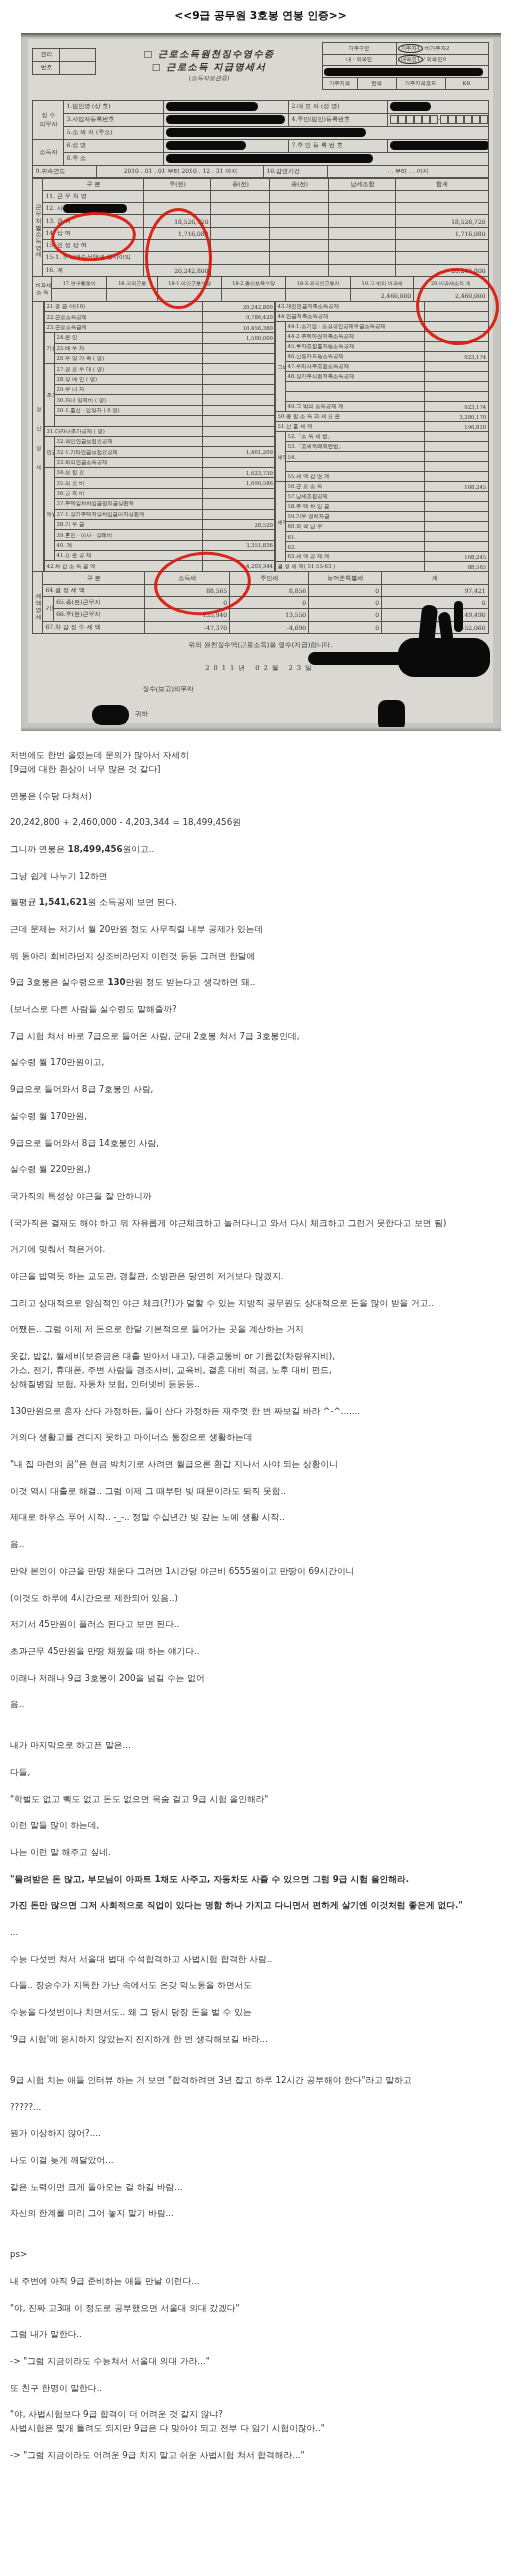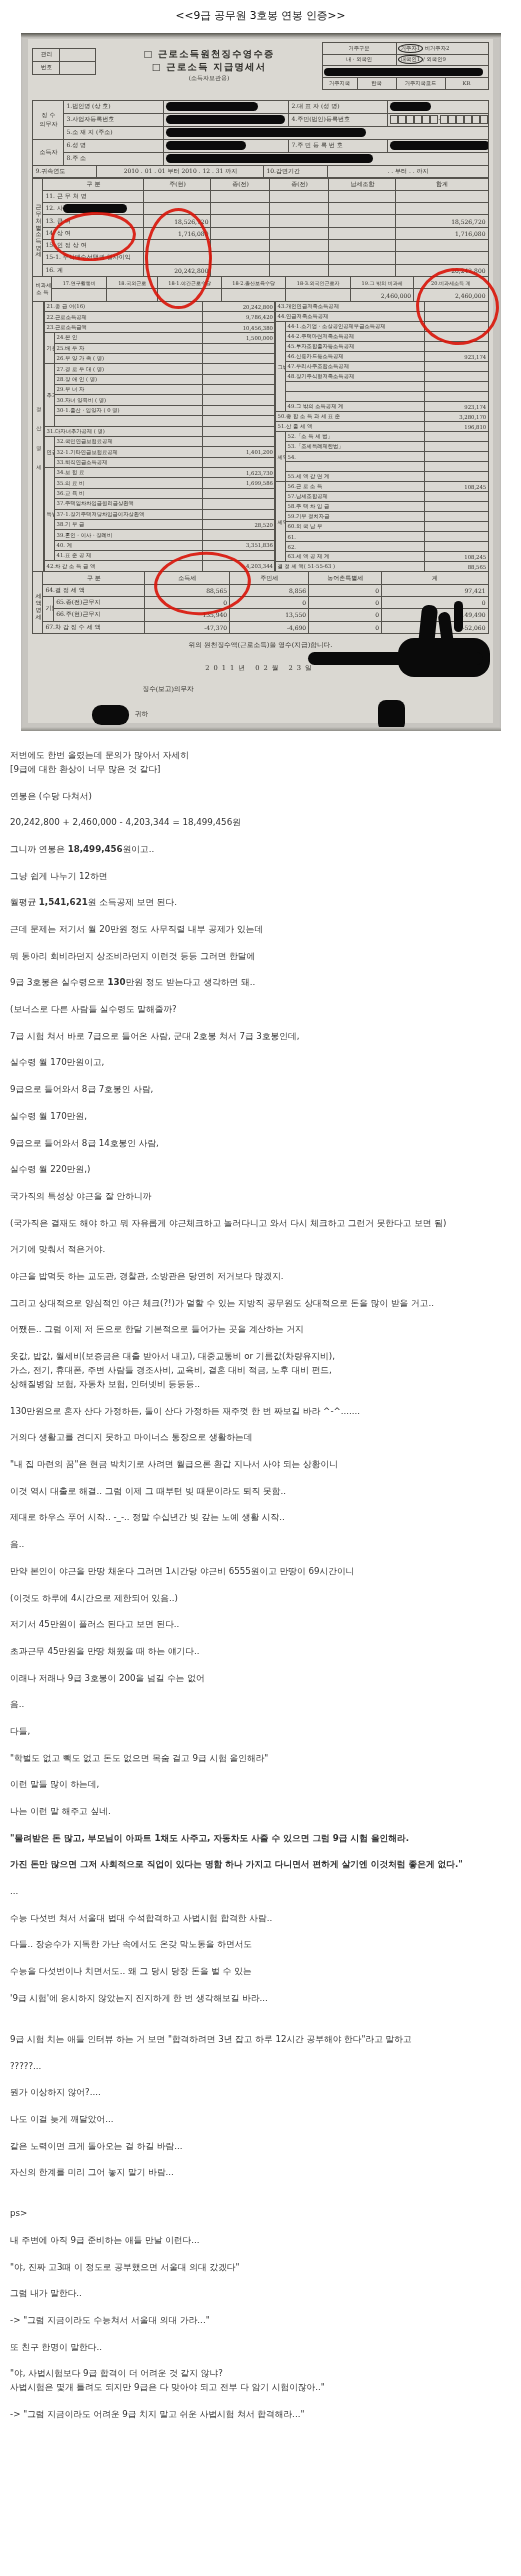--- a/index.html
+++ b/index.html
@@ -1,33 +1,33 @@
 <!DOCTYPE html>
 <html style="font-size:10.7px"><head>
 <meta charset="utf-8">
 <style>
   html,body{margin:0;padding:0;background:#ffffff;}
   .page{width:521px;font-family:"DejaVu Sans",sans-serif;color:#343434;position:relative;}
-  .pagetitle{text-align:center;font-weight:normal;font-size:10.7px;padding-top:9.3px;color:#101010;}
+  .pagetitle{text-align:center;font-weight:bold;font-size:10.7px;padding-top:9.3px;color:#101010;}
 
   
   .photo{position:relative;width:480px;height:698px;margin:9.3px auto 0;background:#c7c5c0;overflow:hidden;box-shadow:0 0 1.3px #999 inset;}
   .photo:before{content:"";position:absolute;left:0;top:0;right:0;height:5.3px;background:linear-gradient(#57564f,#c7c5c0);}
   .photo:after{content:"";position:absolute;left:0;bottom:0;right:0;height:4px;background:linear-gradient(#c7c5c0,#8f8e88);}
   .paper{position:absolute;left:7.3px;top:6.7px;right:7.3px;bottom:7.3px;background:#dad8d2;padding:3.3px 4.7px;font-family:"DejaVu Serif",serif;}
   .t{width:100%;border-collapse:collapse;table-layout:fixed;margin-top:-0.7px;}
   .t td,.t th{border:0.7px solid #55534d;font-weight:normal;color:#33312c;padding:0 2px;overflow:hidden;white-space:nowrap;font-size:6px;height:11.3px;}
   .num{text-align:right;font-size:5.7px;}
   .cen{text-align:center;}
   .vside{writing-mode:vertical-rl;text-orientation:upright;font-size:5px;letter-spacing:0.7px;padding:0;text-align:center;color:#44423c;}
   .grp{font-size:4.7px;line-height:1.15;white-space:normal;word-break:break-all;padding:0 0.7px;text-align:center;color:#44423c;}
   .dochead{display:flex;gap:5.3px;height:55px;align-items:flex-start;margin-bottom:2.7px;}
   .manage{width:64px;margin-top:5.3px;}
   .manage td{height:12px;font-size:5.7px;text-align:center;}
-  .titles{flex:1;text-align:center;padding-top:4px;}
+  .titles{flex:1;text-align:center;padding-top:4px;font-style:italic;}
   .dt1{font-size:9.3px;font-weight:bold;letter-spacing:1.3px;color:#2e2d29;line-height:13.3px;}
   .dt2{font-size:6px;margin-top:1.3px;color:#3a3934;}
   .res{width:167px;}
   .res td{font-size:5.3px;height:10.7px;padding:0 1.3px;}
   .circ{border:0.7px solid #2b2a26;border-radius:50%;padding:0 2px;display:inline-block;}
   .rfill{display:block;background:#0b0b0b;height:8px;border-radius:4px;width:98%;}
   .rb{display:inline-block;background:#0b0b0b;height:8.7px;border-radius:4.7px;vertical-align:middle;}
   .party td{height:12px;}
   .dedwrap{display:flex;align-items:stretch;margin-top:-0.7px;}
   .vrail{width:10px;border:0.7px solid #55534d;writing-mode:vertical-rl;text-orientation:upright;font-size:5.3px;letter-spacing:4px;text-align:center;background:#dad8d2;color:#44423c;}
@@ -626,20 +626,21 @@
       <p class="pp"><span>"내 집 마련의 꿈"은 현금 박치기로 사려면 월급으론 환갑 지나서 사야 되는 상황이니</span></p>
       <p class="pp"><span>이것 역시 대출로 해결.. 그럼 이제 그 때부턴 빚 때문이라도 퇴직 못함..</span></p>
       <p class="pp"><span>제대로 하우스 푸어 시작.. -_-.. 정말 수십년간 빚 갚는 노예 생활 시작..</span></p>
       <p class="pp"><span>음..</span></p>
       <p class="pp"><span>만약 본인이 야근을 만땅 채운다 그러면 1시간당 야근비 6555원이고 만땅이 69시간이니</span></p>
       <p class="pp"><span>(이것도 하루에 4시간으로 제한되어 있음..)</span></p>
       <p class="pp"><span>저기서 45만원이 플러스 된다고 보면 된다..</span></p>
       <p class="pp"><span>초과근무 45만원을 만땅 채웠을 때 하는 얘기다..</span></p>
       <p class="pp"><span>이래나 저래나 9급 3호봉이 200을 넘길 수는 없어</span></p>
       <p class="pp"><span>음..</span></p>
+      <p class="pp gap"><span>내가 마지막으로 하고픈 말은...</span></p>
       <p class="pp"><span>다들,</span></p>
       <p class="pp"><span>"학벌도 없고 빽도 없고 돈도 없으면 목숨 걸고 9급 시험 올인해라"</span></p>
       <p class="pp"><span>이런 말들 많이 하는데,</span></p>
       <p class="pp"><span>나는 이런 말 해주고 싶네.</span></p>
       <p class="pp"><span class="b">"물려받은 돈 많고, 부모님이 아파트 1채도 사주고, 자동차도 사줄 수 있으면 그럼 9급 시험 올인해라.</span></p>
       <p class="pp"><span class="b">가진 돈만 많으면 그저 사회적으로 직업이 있다는 명함 하나 가지고 다니면서 편하게 살기엔 이것처럼 좋은게 없다."</span></p>
       <p class="pp"><span>...</span></p>
       <p class="pp"><span>수능 다섯번 쳐서 서울대 법대 수석합격하고 사법시험 합격한 사람..</span></p>
       <p class="pp"><span>다들.. 장승수가 지독한 가난 속에서도 온갖 막노동을 하면서도</span></p>
       <p class="pp"><span>수능을 다섯번이나 치면서도.. 왜 그 당시 당장 돈을 벌 수 있는</span></p>

